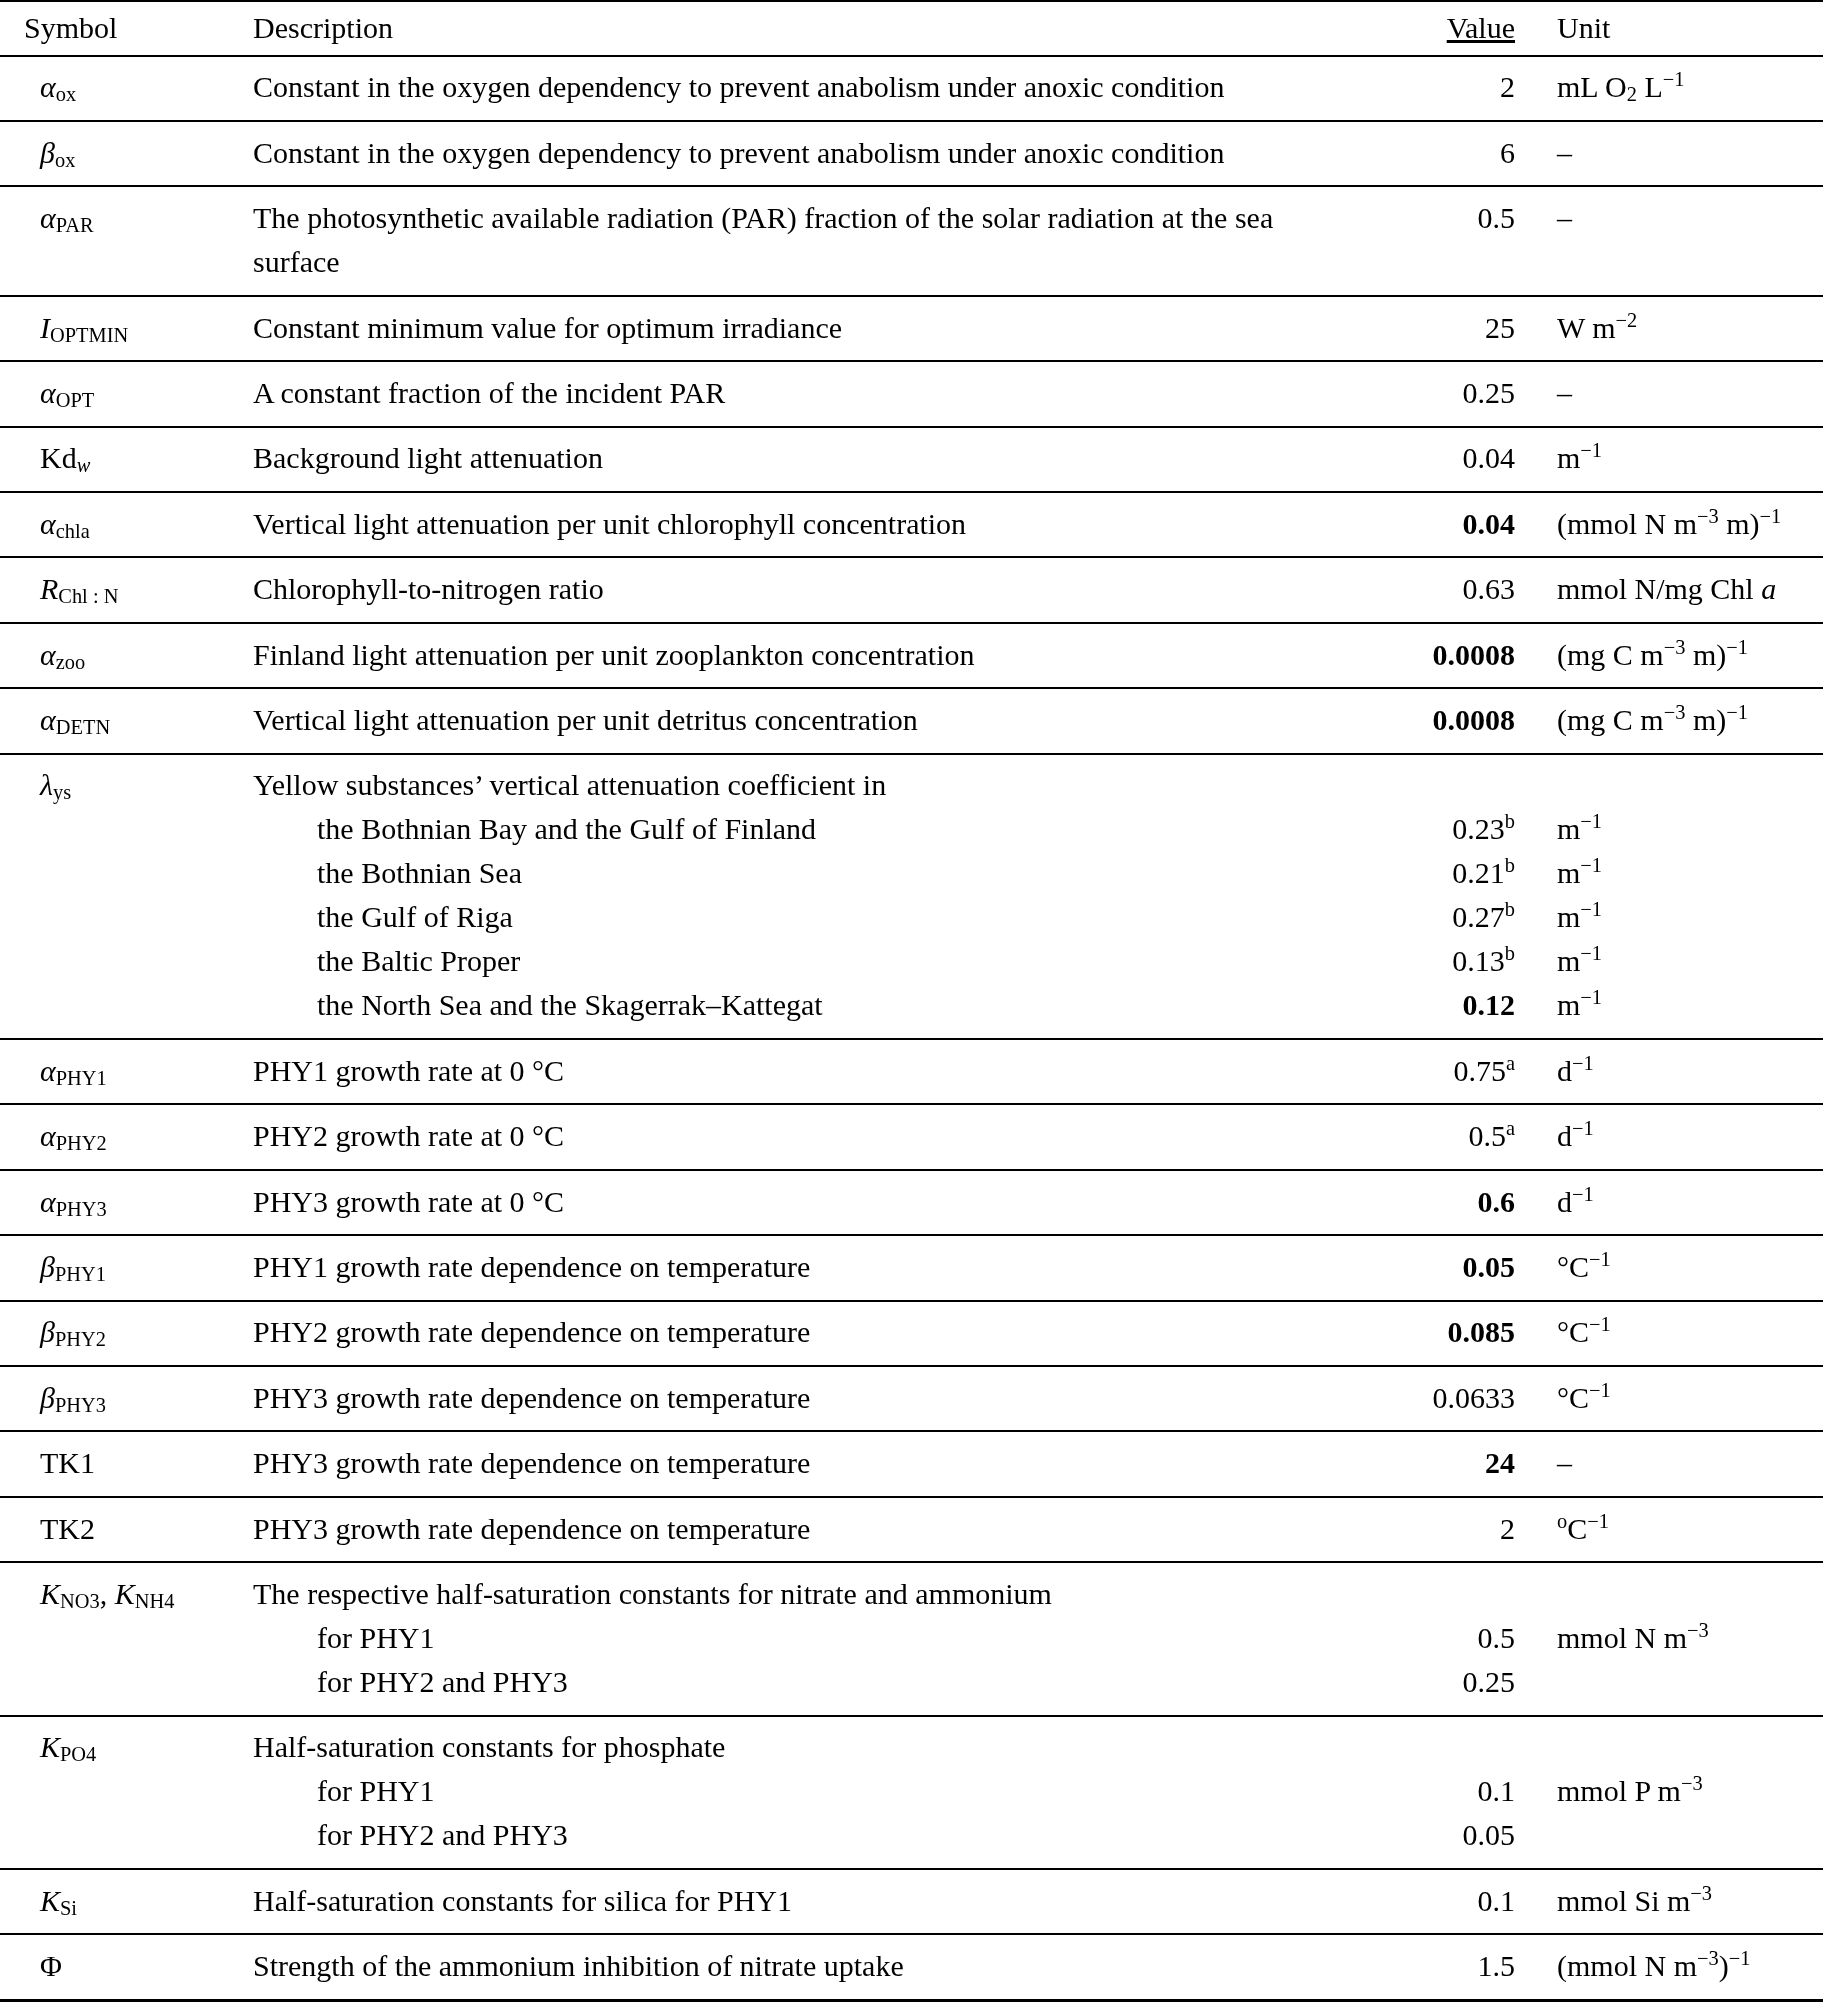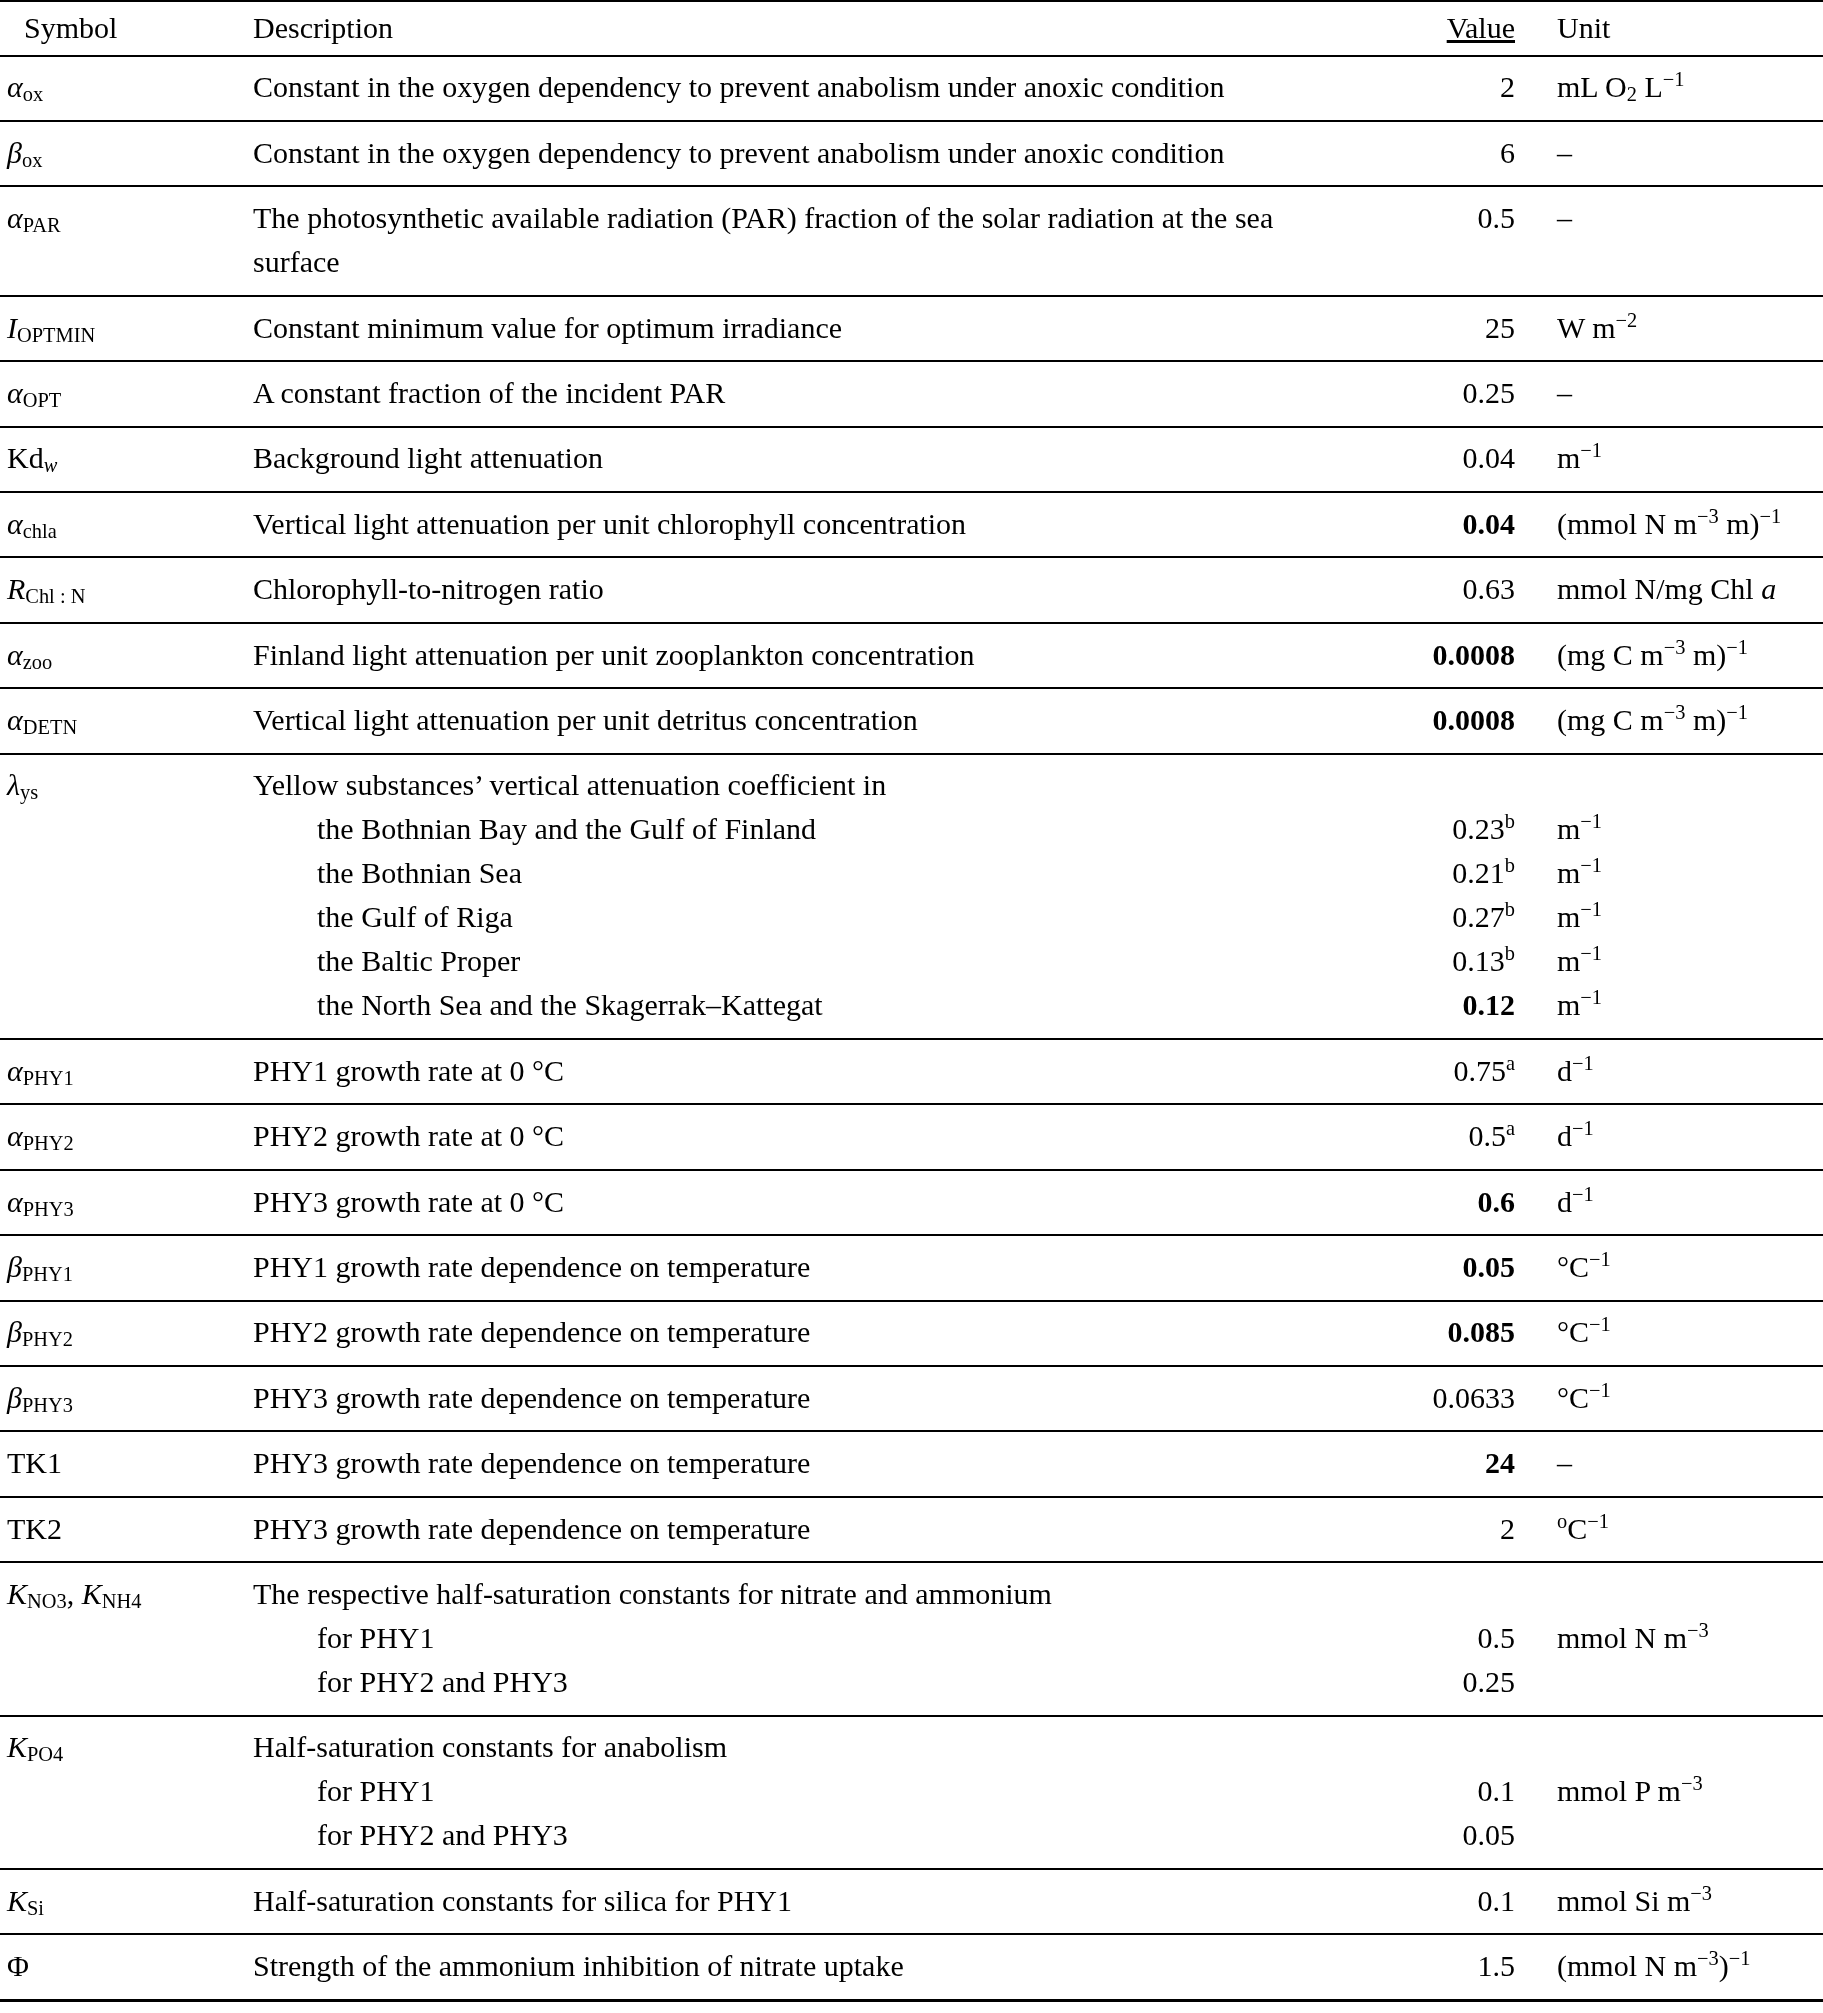--- a/index.html
+++ b/index.html
@@ -41,21 +41,21 @@
   thead th.unit   { padding-left: 42px; }
 
   td {
     vertical-align: top;
     padding: 0;
     line-height: 44px;
   }
   tbody tr.group-start td { border-top: 2.6px solid #000; padding-top: 8.8px; }
   tbody tr.group-end td   { padding-bottom: 10.6px; }
 
-  td.symbol { padding-left: 7px; white-space: nowrap; margin-left: 40px; }
+  td.symbol { padding-left: 40px; white-space: nowrap; margin-left: 40px; }
   td.desc   { padding-right: 17.6px; }
   td.desc.indent { padding-left: 64px; }
   td.value  { text-align: right; white-space: nowrap; }
   td.value.bold { font-weight: bold; }
   td.unit   { padding-left: 42px; white-space: nowrap; }
 
   sub, sup { font-size: 68%; line-height: 0; }
   sup { vertical-align: 0.55em; }
   sub { vertical-align: -0.22em; }
 </style>
@@ -229,21 +229,21 @@
           <td class="value">0.5</td>
           <td class="unit">mmol N m<sup>−3</sup></td>
         </tr>
         <tr class="group-end">
           <td class="desc indent">for PHY2 and PHY3</td>
           <td class="value">0.25</td>
           <td class="unit"></td>
         </tr>
         <tr class="group-start">
           <td class="symbol" rowspan="3"><i>K</i><sub>PO4</sub></td>
-          <td class="desc">Half-saturation constants for anabolism</td>
+          <td class="desc">Half-saturation constants for phosphate</td>
           <td class="value"></td>
           <td class="unit"></td>
         </tr>
         <tr>
           <td class="desc indent">for PHY1</td>
           <td class="value">0.1</td>
           <td class="unit">mmol P m<sup>−3</sup></td>
         </tr>
         <tr class="group-end">
           <td class="desc indent">for PHY2 and PHY3</td>

